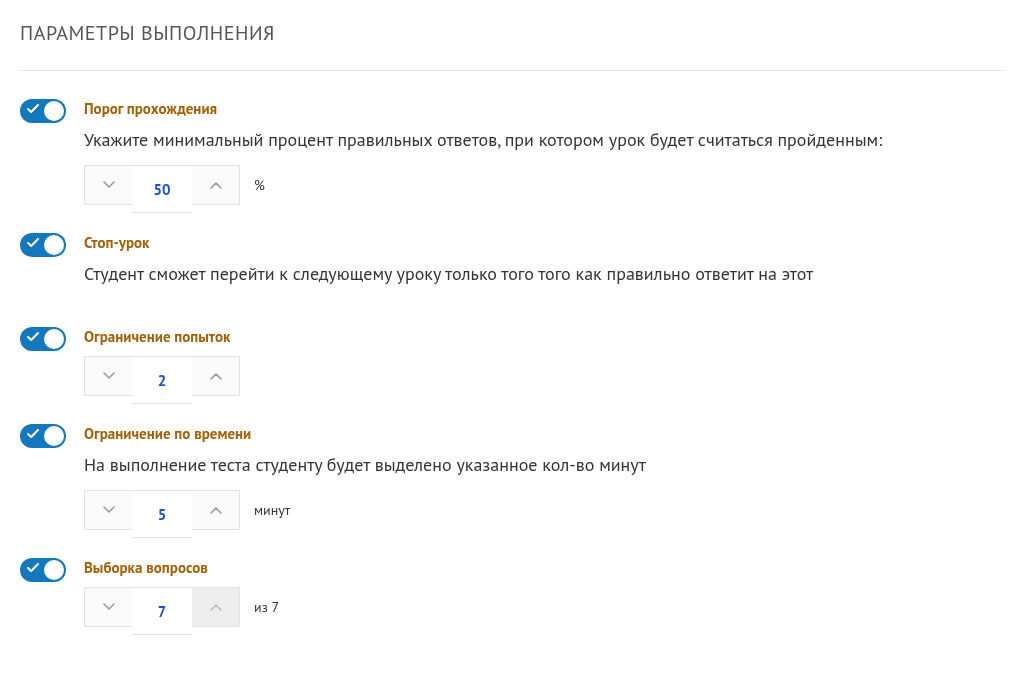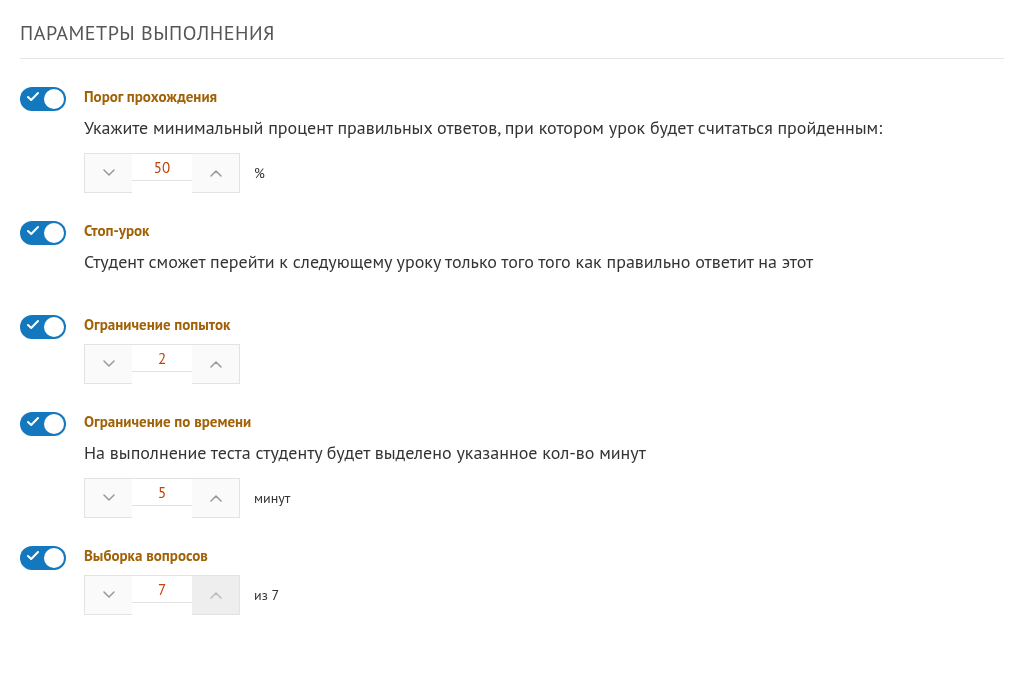--- a/index.html
+++ b/index.html
@@ -9,21 +9,21 @@
     color: #333;
     background: #fff;
     padding: 20px;
     width: 1024px;
   }
   .section-title {
     font-size: 20px;
     font-weight: 400;
     color: #555;
     letter-spacing: 0.5px;
-    padding-bottom: 12px;
+    padding-bottom: 24px;
     border-bottom: 1px solid #e5e5e5;
     margin-bottom: 28px;
   }
   .option-row {
     display: flex;
     align-items: flex-start;
     margin-bottom: 28px;
   }
   .toggle {
     flex: 0 0 auto;
@@ -85,31 +85,32 @@
     justify-content: center;
     cursor: pointer;
   }
   .stepper .btn.disabled {
     background: #eeeeee;
     cursor: default;
   }
   .stepper .btn svg { display: block; }
   .stepper .value {
     width: 60px;
-    height: 28px;
+    height: 48px;
     border-top: 1px solid #e3e3e3;
     border-bottom: 1px solid #e3e3e3;
     border-left: none;
     border-right: none;
     display: flex;
     align-items: center;
     justify-content: center;
     font-size: 15px;
-    color: #c2410c;
+    color: #1d4ed8;
     background: #fff;
+    font-weight: bold;
   }
   .stepper .btn:first-child { border-right: none; }
   .stepper .btn:last-child { border-left: none; }
   .unit {
     color: #333;
     font-size: 14px;
   }
 </style>
 </head>
 <body>

